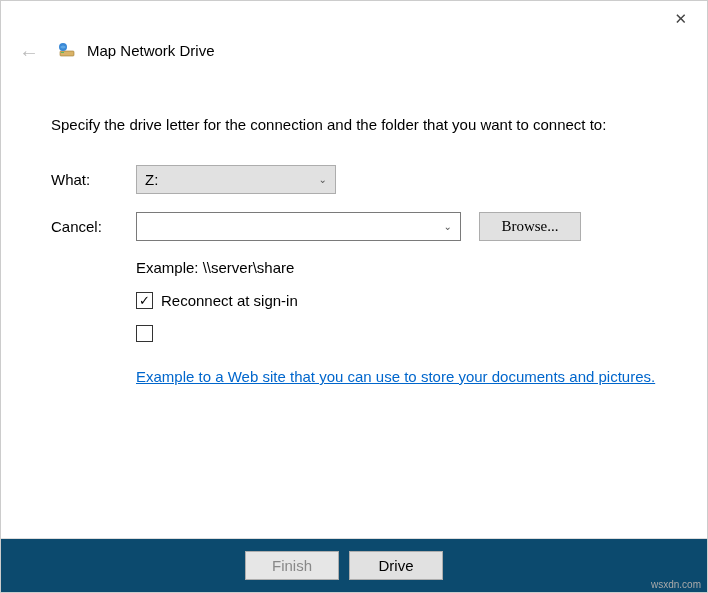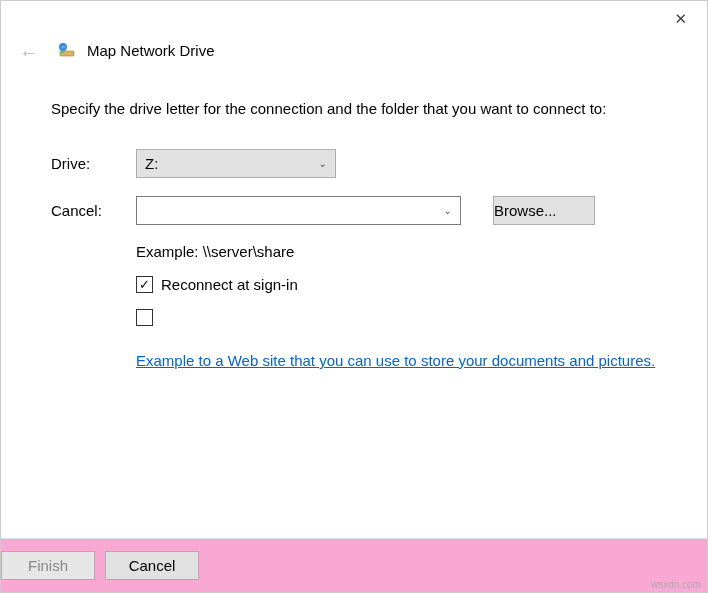--- a/index.html
+++ b/index.html
@@ -55,20 +55,21 @@
     .content {
       padding: 30px 50px 0 50px;
     }
     .heading {
       color: #003399;
       font-size: 21px;
       margin-bottom: 28px;
     }
     .instruction {
       margin-bottom: 32px;
+      margin-top: 16px;
     }
     .form-row {
       display: flex;
       align-items: center;
       margin-bottom: 18px;
     }
     .form-label {
       width: 85px;
       flex-shrink: 0;
     }
@@ -91,27 +92,29 @@
       width: 325px;
       height: 29px;
       border: 1px solid #7a7a7a;
       display: flex;
       align-items: center;
       justify-content: space-between;
       padding: 0 8px;
       background: #fff;
     }
     .browse-btn {
-      margin-left: 32px;
+      margin-left: 18px;
       width: 102px;
       height: 29px;
       background: #e1e1e1;
       border: 1px solid #adadad;
       cursor: pointer;
+      text-align: center;
       line-height: 27px;
+      font-family: Liberation Serif, serif;
     }
     .indented {
       margin-left: 85px;
     }
     .example {
       margin-bottom: 16px;
     }
     .checkbox-row {
       display: flex;
       align-items: center;
@@ -139,24 +142,24 @@
       cursor: pointer;
       margin-top: 10px;
       display: inline-block;
     }
     .footer {
       position: absolute;
       bottom: 0;
       left: 0;
       right: 0;
       height: 54px;
-      background: #f9a8d4;
+      background: #0c4a6e;
       border-top: 1px solid #ddd;
       display: flex;
-      justify-content: flex-start;
+      justify-content: center;
       align-items: center;
       padding-right: 20px;
       gap: 10px;
     }
     .footer-btn {
       width: 94px;
       height: 29px;
       border: 1px solid #adadad;
       background: #e1e1e1;
       text-align: center;
@@ -194,21 +197,21 @@
       <path d="M3 6 Q6 3 9 6 Q6 9 3 6" fill="#5fa8e6"></path>
     </svg>
   </span>
   <span class="header-title">Map Network Drive</span>
 </div>
 
 <div class="content">
   <div class="instruction">Specify the drive letter for the connection and the folder that you want to connect to:</div>
 
   <div class="form-row">
-    <div class="form-label">Drive:</div>
+    <div class="form-label">What:</div>
     <div class="drive-select">
       <span>Z:</span>
       <span class="chevron">⌄</span>
     </div>
   </div>
 
   <div class="form-row">
     <div class="form-label">Cancel:</div>
     <div class="folder-input">
       <span></span>
@@ -230,16 +233,16 @@
     <div class="checkbox"></div>
   </div>
 
   <div class="indented">
     <span class="link">Example to a Web site that you can use to store your documents and pictures.</span>
   </div>
 </div>
 
 <div class="footer">
   <div class="footer-btn disabled">Finish</div>
-  <div class="footer-btn">Cancel</div>
+  <div class="footer-btn">Drive</div>
 </div>
 
 <div class="watermark">wsxdn.com</div>
 
 </body></html>

